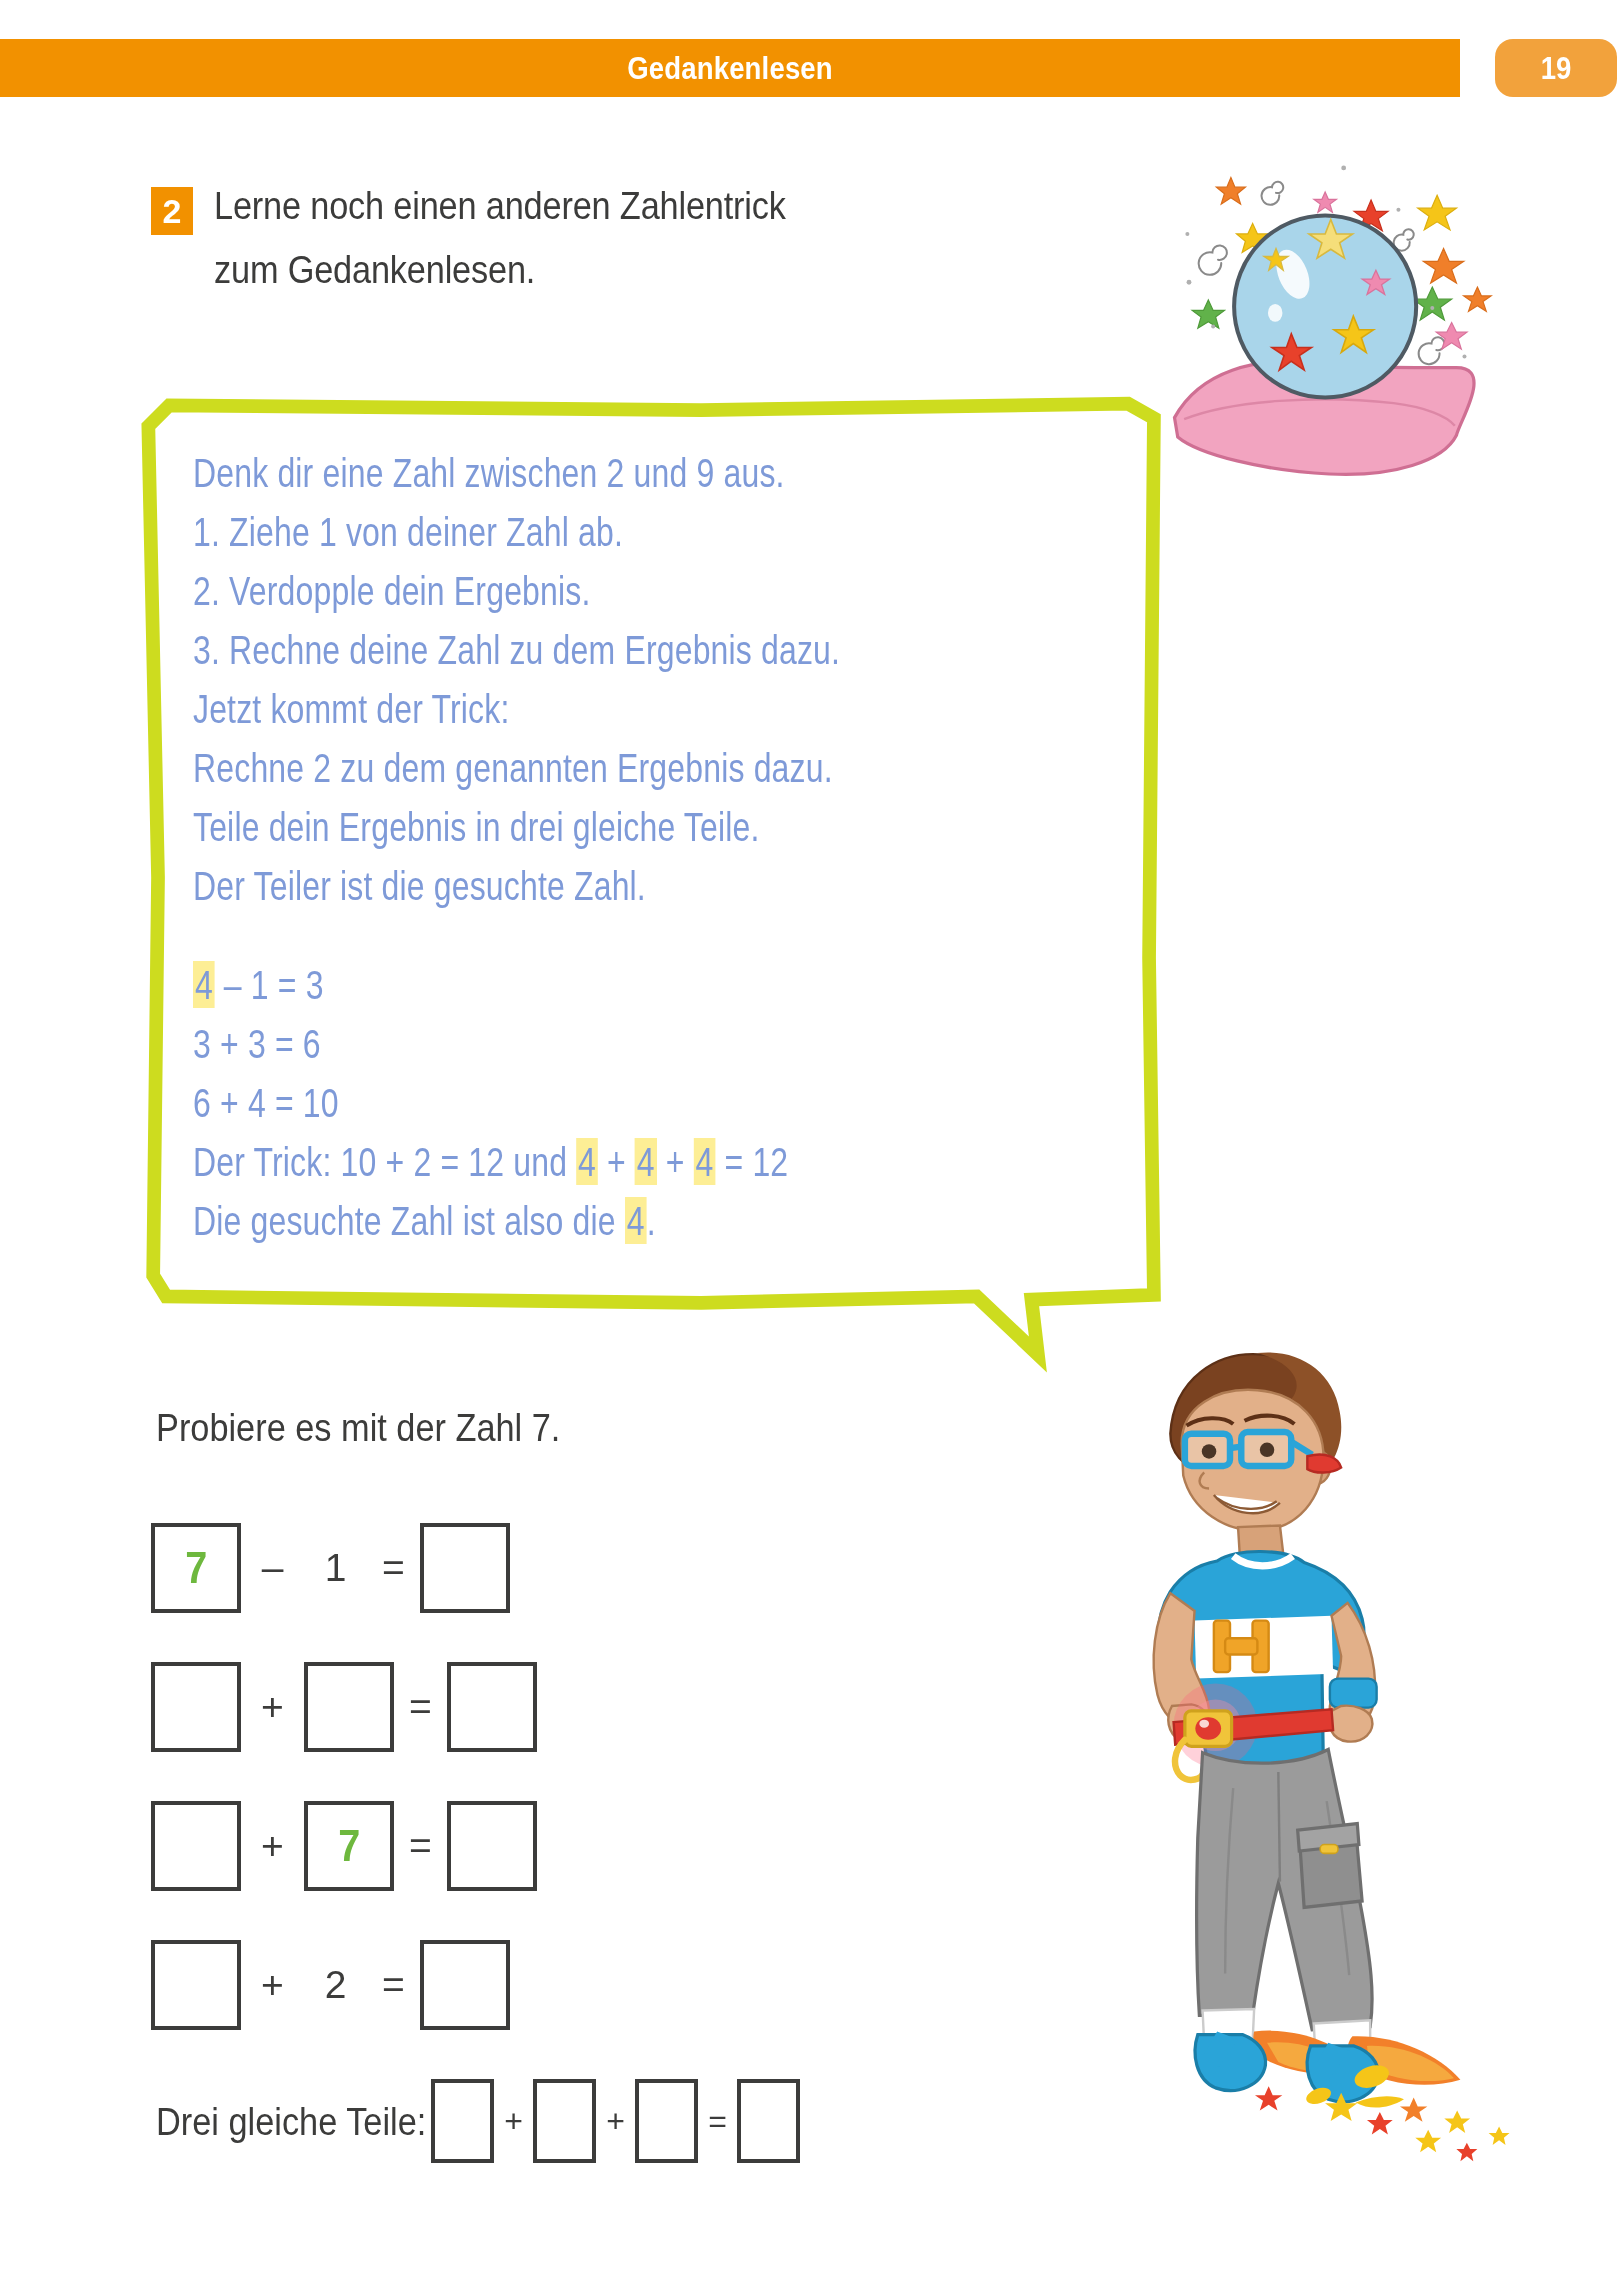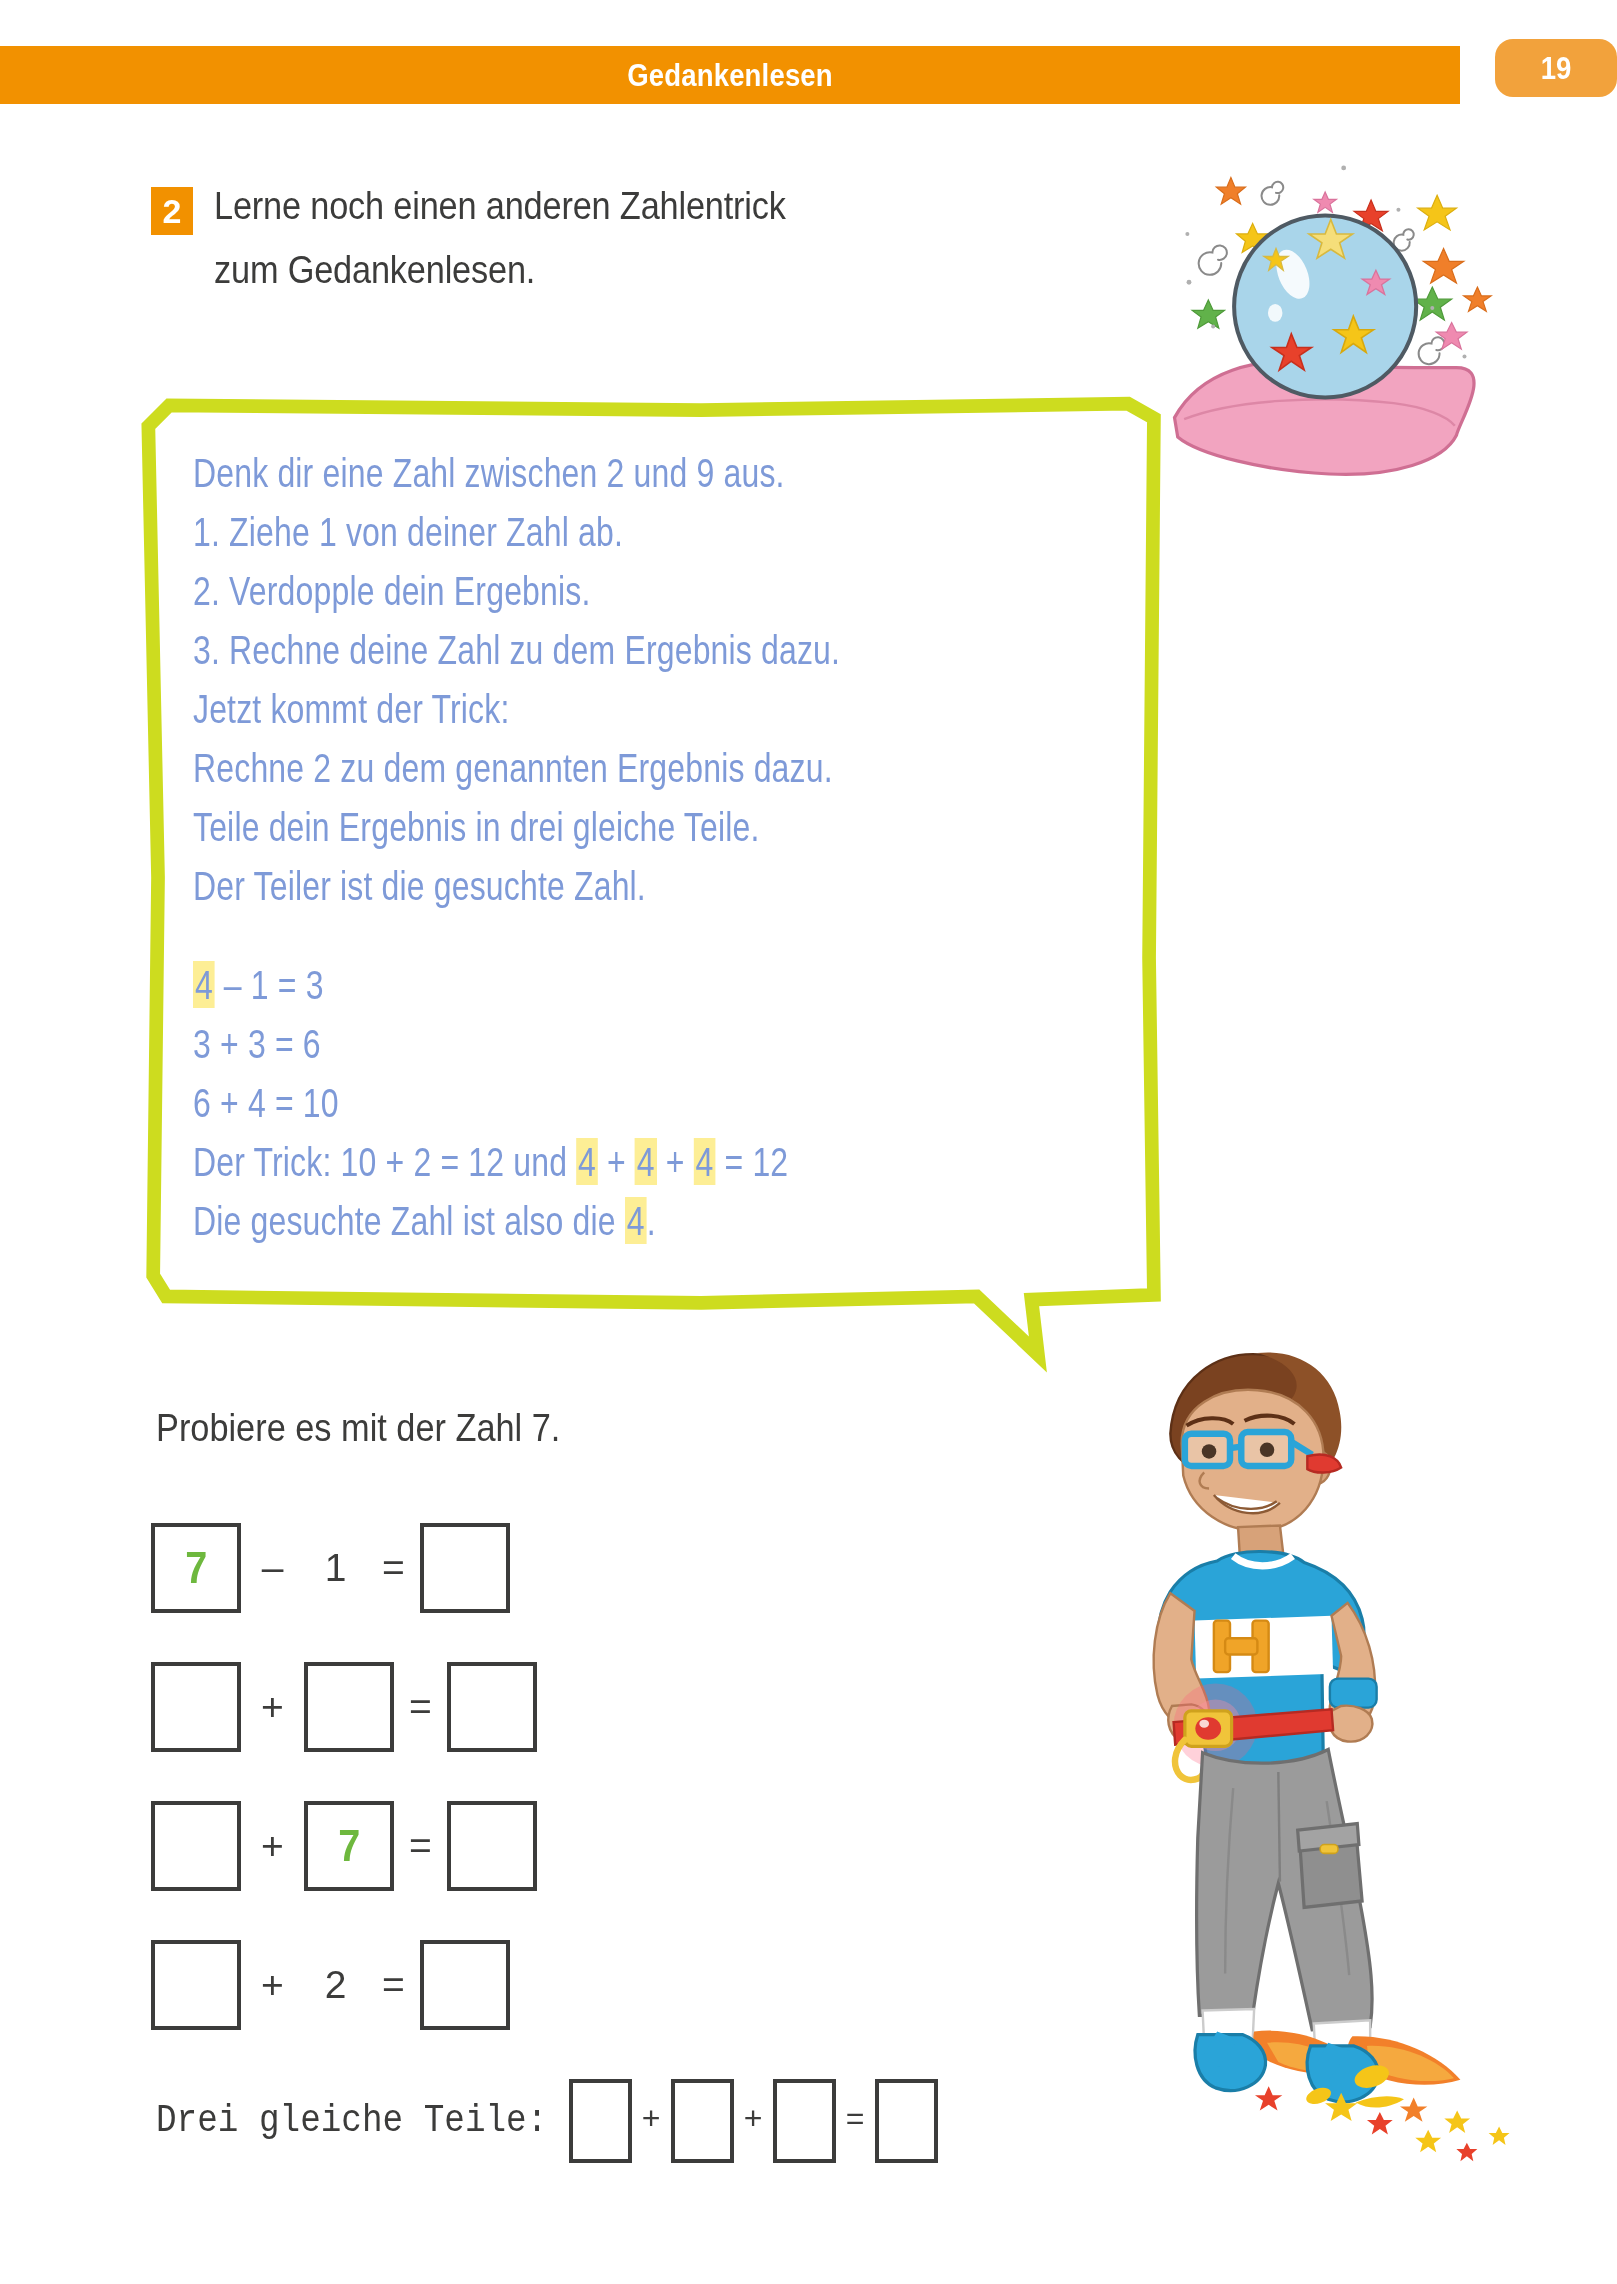--- a/index.html
+++ b/index.html
@@ -12,21 +12,21 @@
     height: 2284px;
     position: relative;
     font-family: "Liberation Sans", sans-serif;
     overflow: hidden;
   }
 
   
   #header-bar {
     position: absolute;
     left: 0;
-    top: 46px;
+    top: 39px;
     width: 1460px;
     height: 58px;
     background: #f29100;
   }
   #header-title {
     position: absolute;
     left: 0;
     top: 0;
     width: 100%;
     height: 58px;
@@ -189,21 +189,20 @@
     flex: 0 0 auto;
   }
 
   
   #final-row {
     position: absolute;
     left: 156px;
     top: 2079px;
     display: flex;
     align-items: center;
-    font-family: Liberation Mono, monospace;
   }
   #final-label {
     color: #3c3c3b;
     font-size: 39px;
     line-height: 1;
     white-space: nowrap;
     transform: scaleX(0.88);
     transform-origin: left center;
     margin-right: -32px;
   }

